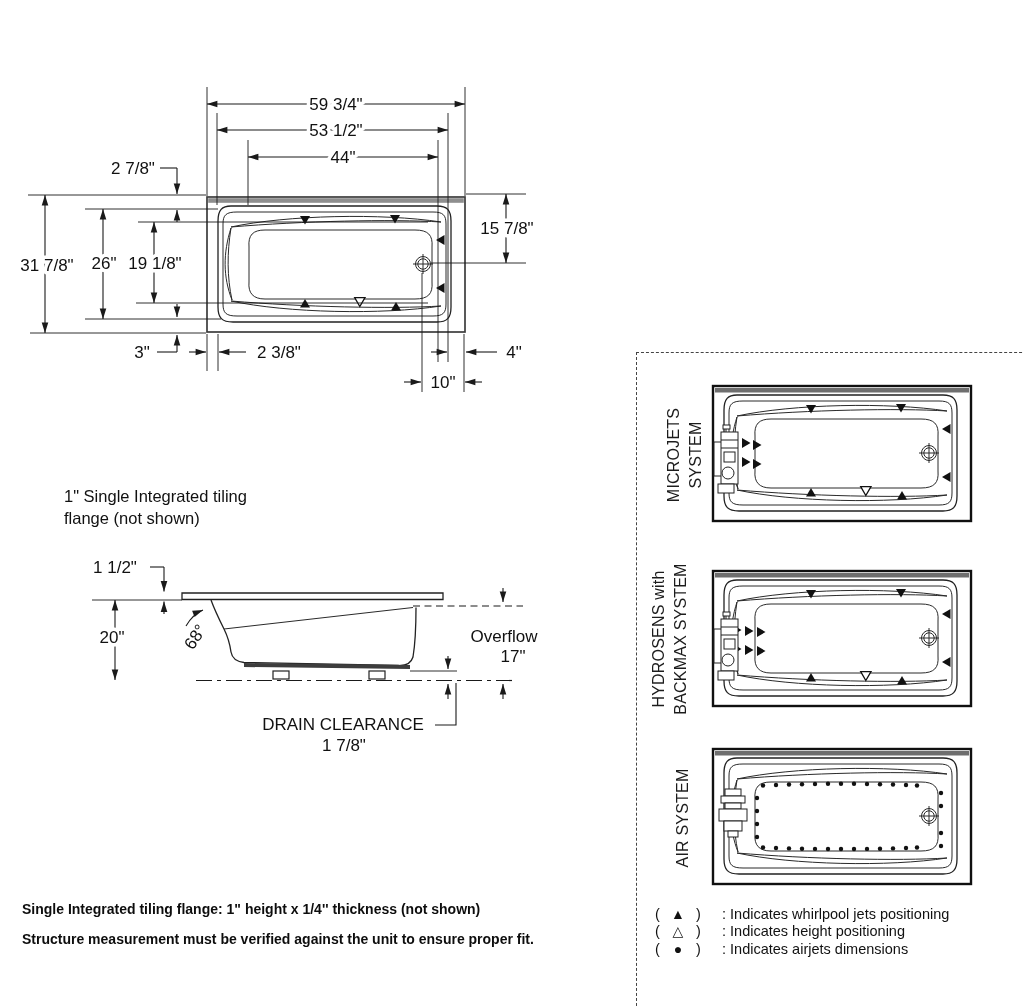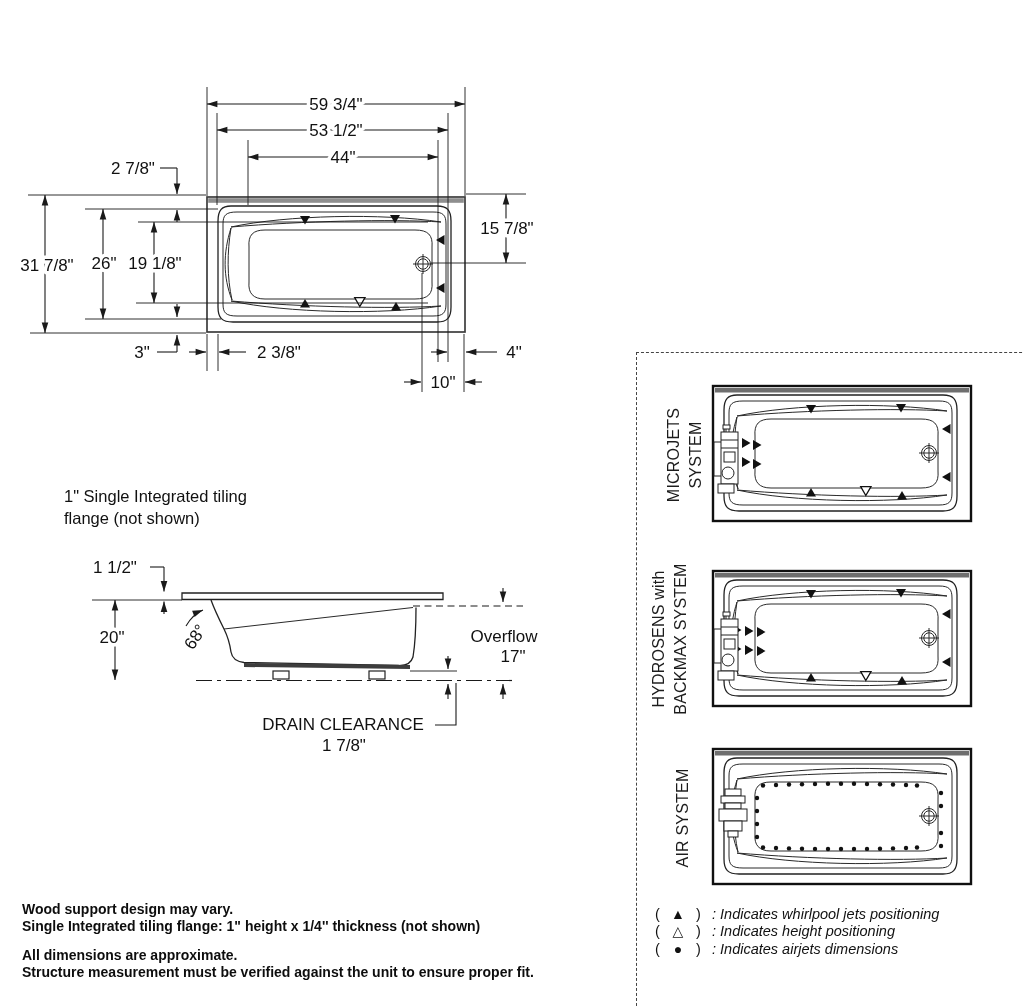--- a/index.html
+++ b/index.html
@@ -18,21 +18,21 @@
   .dot{fill:#111;stroke:none;}
   .flange-note{position:absolute;left:64px;top:486px;font-size:16.5px;line-height:21.5px;color:#111;white-space:pre-line;}
   .panel{position:absolute;left:636px;top:352px;width:400px;height:668px;
          border-left:1.5px dashed #444;border-top:1.5px dashed #444;}
   .sys-label{position:absolute;transform:rotate(-90deg);font-size:16px;line-height:22px;color:#1c1c1c;
              text-align:center;white-space:pre-line;letter-spacing:0.2px;}
   .legend{position:absolute;left:650px;top:905px;font-size:14.5px;color:#111;}
   .legend-row{display:flex;align-items:center;height:17.5px;}
   .lg-paren{width:15px;text-align:center;}
   .lg-sym{width:26px;text-align:center;font-size:14px;}
-  .lg-txt{margin-left:6px;font-style:italic;}
+  .lg-txt{margin-left:16px;}
   .notes{position:absolute;left:22px;top:901px;font-size:14px;font-weight:bold;line-height:16.5px;color:#0d0d0d;}
   .notes .gap{height:13px;}
 </style>
 </head>
 <body>
 
 <div id="page">
 
   <svg width="0" height="0" style="position:absolute" aria-hidden="true">
     <defs>
@@ -323,20 +323,18 @@
     </div>
     <div class="legend-row">
       <span class="lg-paren">(</span>
       <span class="lg-sym">●</span>
       <span class="lg-paren">)</span>
       <span class="lg-txt">: Indicates airjets dimensions</span>
     </div>
   </div>
 
   <div class="notes">
-    <div>Wood support design may vary.</div>
     <div>Single Integrated tiling flange: 1" height x 1/4'' thickness (not shown)</div>
     <div class="gap"></div>
-    <div>All dimensions are approximate.</div>
     <div>Structure measurement must be verified against the unit to ensure proper fit.</div>
   </div>
 
 </div>
 
 </body></html>

